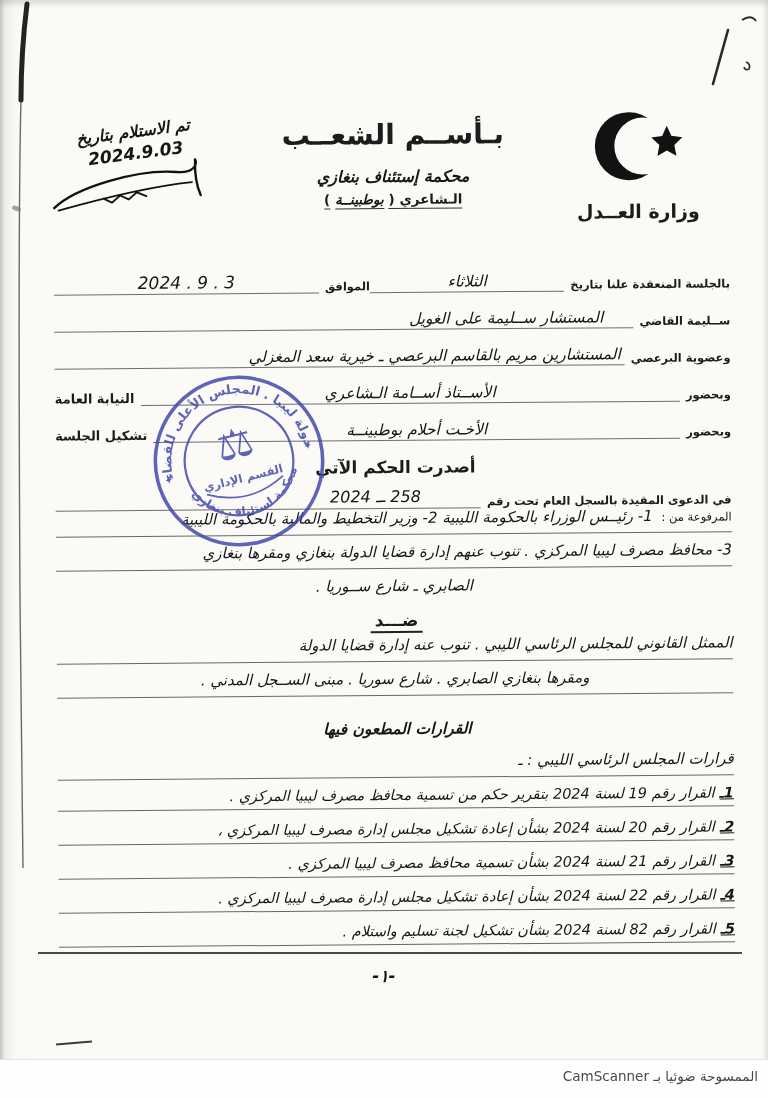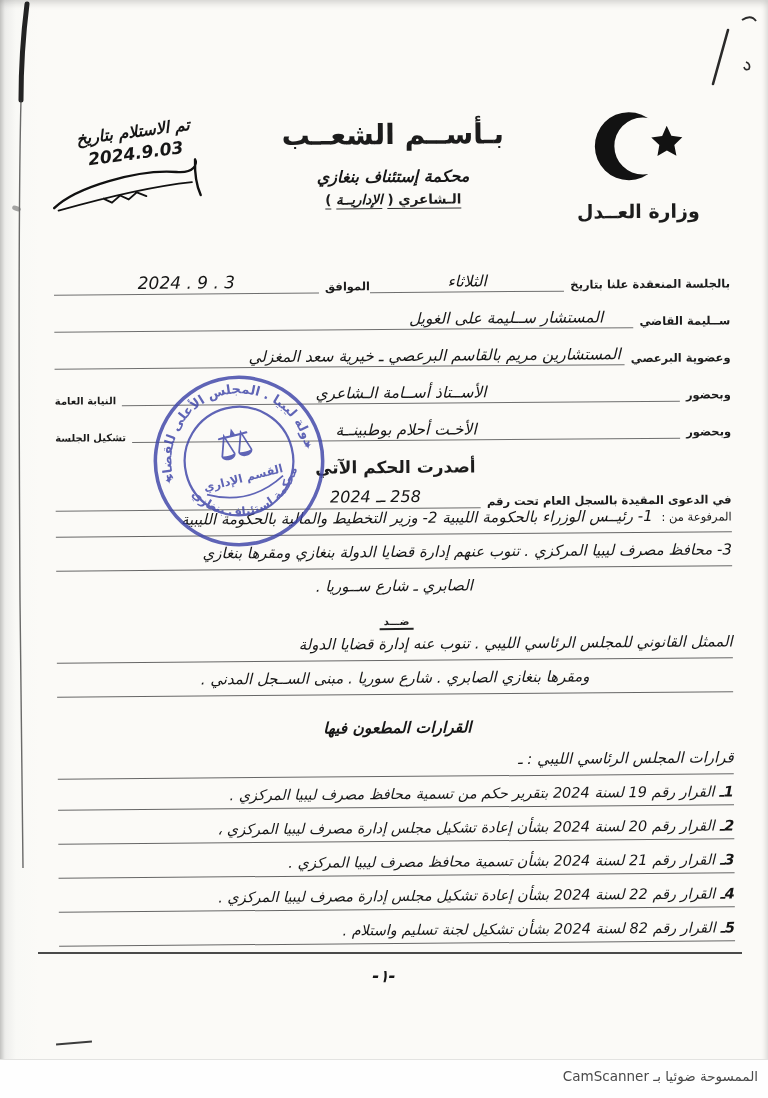--- a/index.html
+++ b/index.html
@@ -18,40 +18,40 @@
   .court-name{margin-top:16px;font-size:16px;font-weight:bold;}
   .circuit{font-size:13.5px;font-weight:bold;margin-top:5px;}
   .circuit span{border-bottom:1px solid #333;padding-bottom:1px;}
   .received-block{flex:1;text-align:center;transform:rotate(-7deg);padding-top:10px;}
   .received-line{font-size:16px;font-weight:bold;}
   .received-date{font-size:17px;font-weight:bold;margin-top:2px;}
   
   .frm{padding:0 30px 0 26px;margin-top:44px;}
   .frow{display:flex;align-items:flex-end;margin-bottom:12px;height:25px;}
   .flabel{font-size:11.5px;font-weight:bold;white-space:nowrap;padding-left:6px;}
-  .fside{font-size:10px;font-weight:bold;white-space:nowrap;padding-right:6px;}
+  .fside{font-size:13px;font-weight:bold;white-space:nowrap;padding-right:6px;}
   .fline{flex:1;border-bottom:1px solid #6e6e6e;text-align:center;font-size:15.5px;
          padding-bottom:1px;white-space:nowrap;overflow:visible;}
   .fline.right{text-align:right;padding-right:30px;}
   
   .jtitle{text-align:center;font-weight:bold;font-size:17px;margin-top:16px;}
   .case-row{display:flex;align-items:flex-end;padding:0 30px 0 26px;margin-top:10px;}
   .case-num{flex:1;border-bottom:1px solid #6e6e6e;font-size:16px;text-align:right;
             padding:0 60px 2px 0;}
   .para{padding:0 30px 0 26px;}
   .hline{border-bottom:1px solid #666;font-size:15px;padding-bottom:4px;margin-bottom:8px;min-height:21px;}
   .hline.nounderline{border-bottom:none;text-align:center;}
   .inline-label{font-size:11.5px;font-weight:normal;font-style:normal;padding-left:4px;}
   .versus{text-align:center;margin:4px 0 6px;}
-  .versus span{font-weight:bold;font-size:10px;border-bottom:2.5px solid #222;padding:0 4px 1px;}
+  .versus span{font-weight:bold;font-size:17px;border-bottom:2.5px solid #222;padding:0 4px 1px;}
   .contested-title{text-align:center;font-size:15.5px;font-weight:bold;margin:24px 0 14px;}
   .dlist{padding:0 30px 0 26px;margin-top:4px;}
   .ditem{display:flex;align-items:flex-end;border-bottom:1px solid #666;
          padding-bottom:3px;margin-bottom:11px;font-size:14.5px;line-height:19px;}
-  .dnum{font-weight:bold;padding-left:5px;white-space:nowrap;}
+  .dnum{font-weight:bold;padding-left:5px;white-space:nowrap;text-decoration:underline;}
   
   .stamp{position:absolute;left:150px;top:372px;width:178px;height:178px;
          transform:rotate(-14deg);opacity:.82;pointer-events:none;}
   
   .footer-line{position:absolute;left:38px;right:26px;top:952px;border-top:2px solid #4a4a4a;}
   .page-num{position:absolute;left:0;right:0;top:966px;text-align:center;font-size:17px;font-weight:bold;}
   .wm-bar{position:absolute;left:0;right:0;bottom:0;height:38px;background:#fefefe;
           border-top:1px solid #e3e3e1;direction:rtl;margin-top:46px;}
   .wm-text{position:absolute;right:10px;top:8px;font-size:13.5px;color:#4a4a4a;direction:rtl;}
   
@@ -88,21 +88,21 @@
           <polygon fill="#121212" points="88,18 92.6,28 103.5,29.5 95.5,37.2 97.5,48 88,42.6 78.5,48 80.5,37.2 72.5,29.5 83.4,28"></polygon>
         </svg>
         <div class="ministry-name">وزارة العــدل</div>
       </div>
 
       <div class="title-block">
         <div class="main-title">بـأســم الشعــب</div>
         <div class="court-name hand">محكمة إستئناف بنغازي</div>
         <div class="circuit">
           <span>الـشاعري (</span>
-          <span class="hand">الإداريــة</span>
+          <span class="hand">بوطبينــة</span>
           <span>)</span>
         </div>
       </div>
 
       <div class="received-block hand">
         <div class="received-line">تم الاستلام بتاريخ</div>
         <div class="received-date" dir="ltr">2024.9.03</div>
         <svg width="196" height="46" viewBox="0 0 196 46">
           <path d="M10,34 C34,16 98,6 136,14 C154,18 158,8 156,4 M156,4 C154,16 154,30 157,40" stroke="#111" stroke-width="2.4" fill="none" stroke-linecap="round"></path>
           <path d="M14,37 C62,30 112,25 150,26 M60,31 l8,5 l9,-6 l8,5 l9,-6 l9,5" stroke="#111" stroke-width="1.8" fill="none" stroke-linecap="round"></path>

